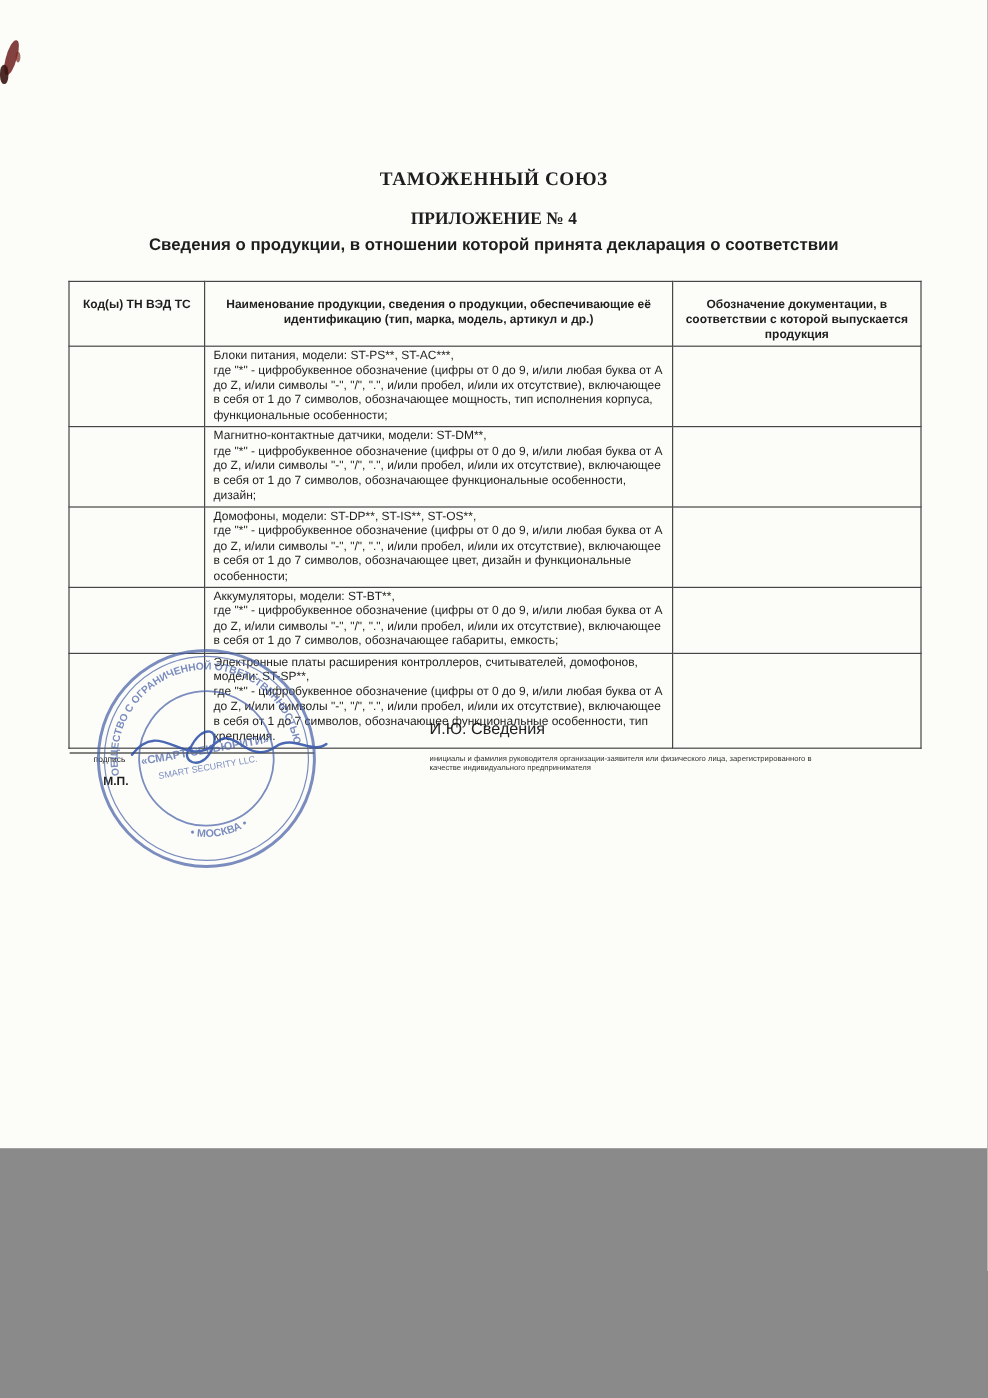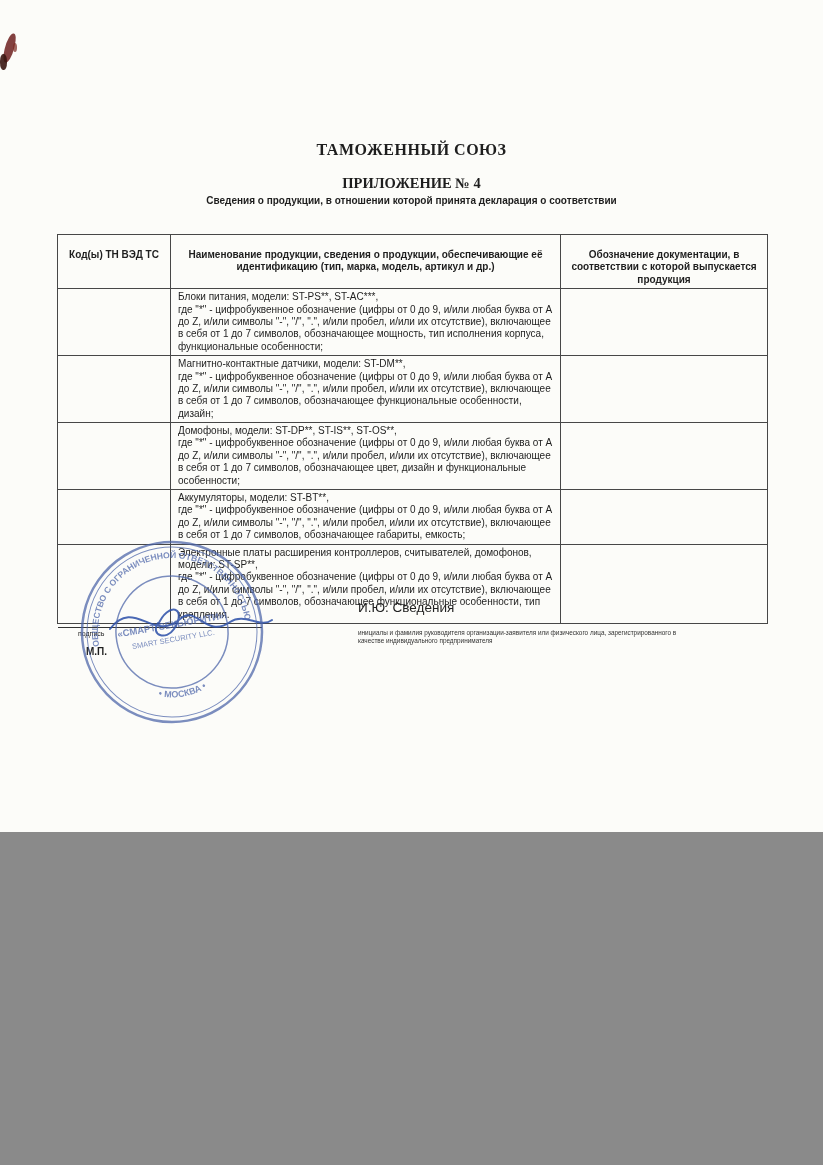--- a/index.html
+++ b/index.html
@@ -1,35 +1,35 @@
 <!DOCTYPE html>
 <html><head>
 <meta charset="utf-8">
 <style>
   html,body{margin:0;padding:0;background:#8a8a8a;}
   .page{
     position:relative;
-    width:823px;height:832px;
+    width:823px;height:957px;
     margin:0 auto;
     background:#fcfcf9;
     overflow:hidden;
     font-family:"Liberation Sans", sans-serif;
     color:#1e1e1e;
   }
   
   .art1{position:absolute;left:5px;top:33px;width:9px;height:30px;background:#6d2020;border-radius:60% 40% 55% 45%;transform:rotate(14deg);opacity:.85;}
   .art2{position:absolute;left:0px;top:54px;width:7px;height:16px;background:#3a1510;border-radius:45%;opacity:.9;}
   .art3{position:absolute;left:13px;top:43px;width:4px;height:9px;background:#7c2a22;border-radius:50%;opacity:.7;}
 
   
   .doc-header{position:absolute;top:141px;left:0;width:100%;text-align:center;}
   .h-line1{font-family:"Liberation Serif",serif;font-weight:bold;font-size:16px;letter-spacing:.5px;}
   .h-line2{font-family:"Liberation Serif",serif;font-weight:bold;font-size:14.5px;margin-top:16px;}
   .h-line3{font-family:"Liberation Serif",serif;font-weight:bold;font-size:14.5px;margin-top:2px;}
-  .h-line4{font-weight:bold;font-size:10px;margin-top:3px;}
+  .h-line4{font-weight:bold;font-size:14px;margin-top:3px;}
 
   
   table.products{
     position:absolute;left:57px;top:234px;width:710px;
     border-collapse:collapse;table-layout:fixed;
   }
   table.products th, table.products td{
     border:1px solid #474747;
     vertical-align:top;
     padding:2px 7px;

